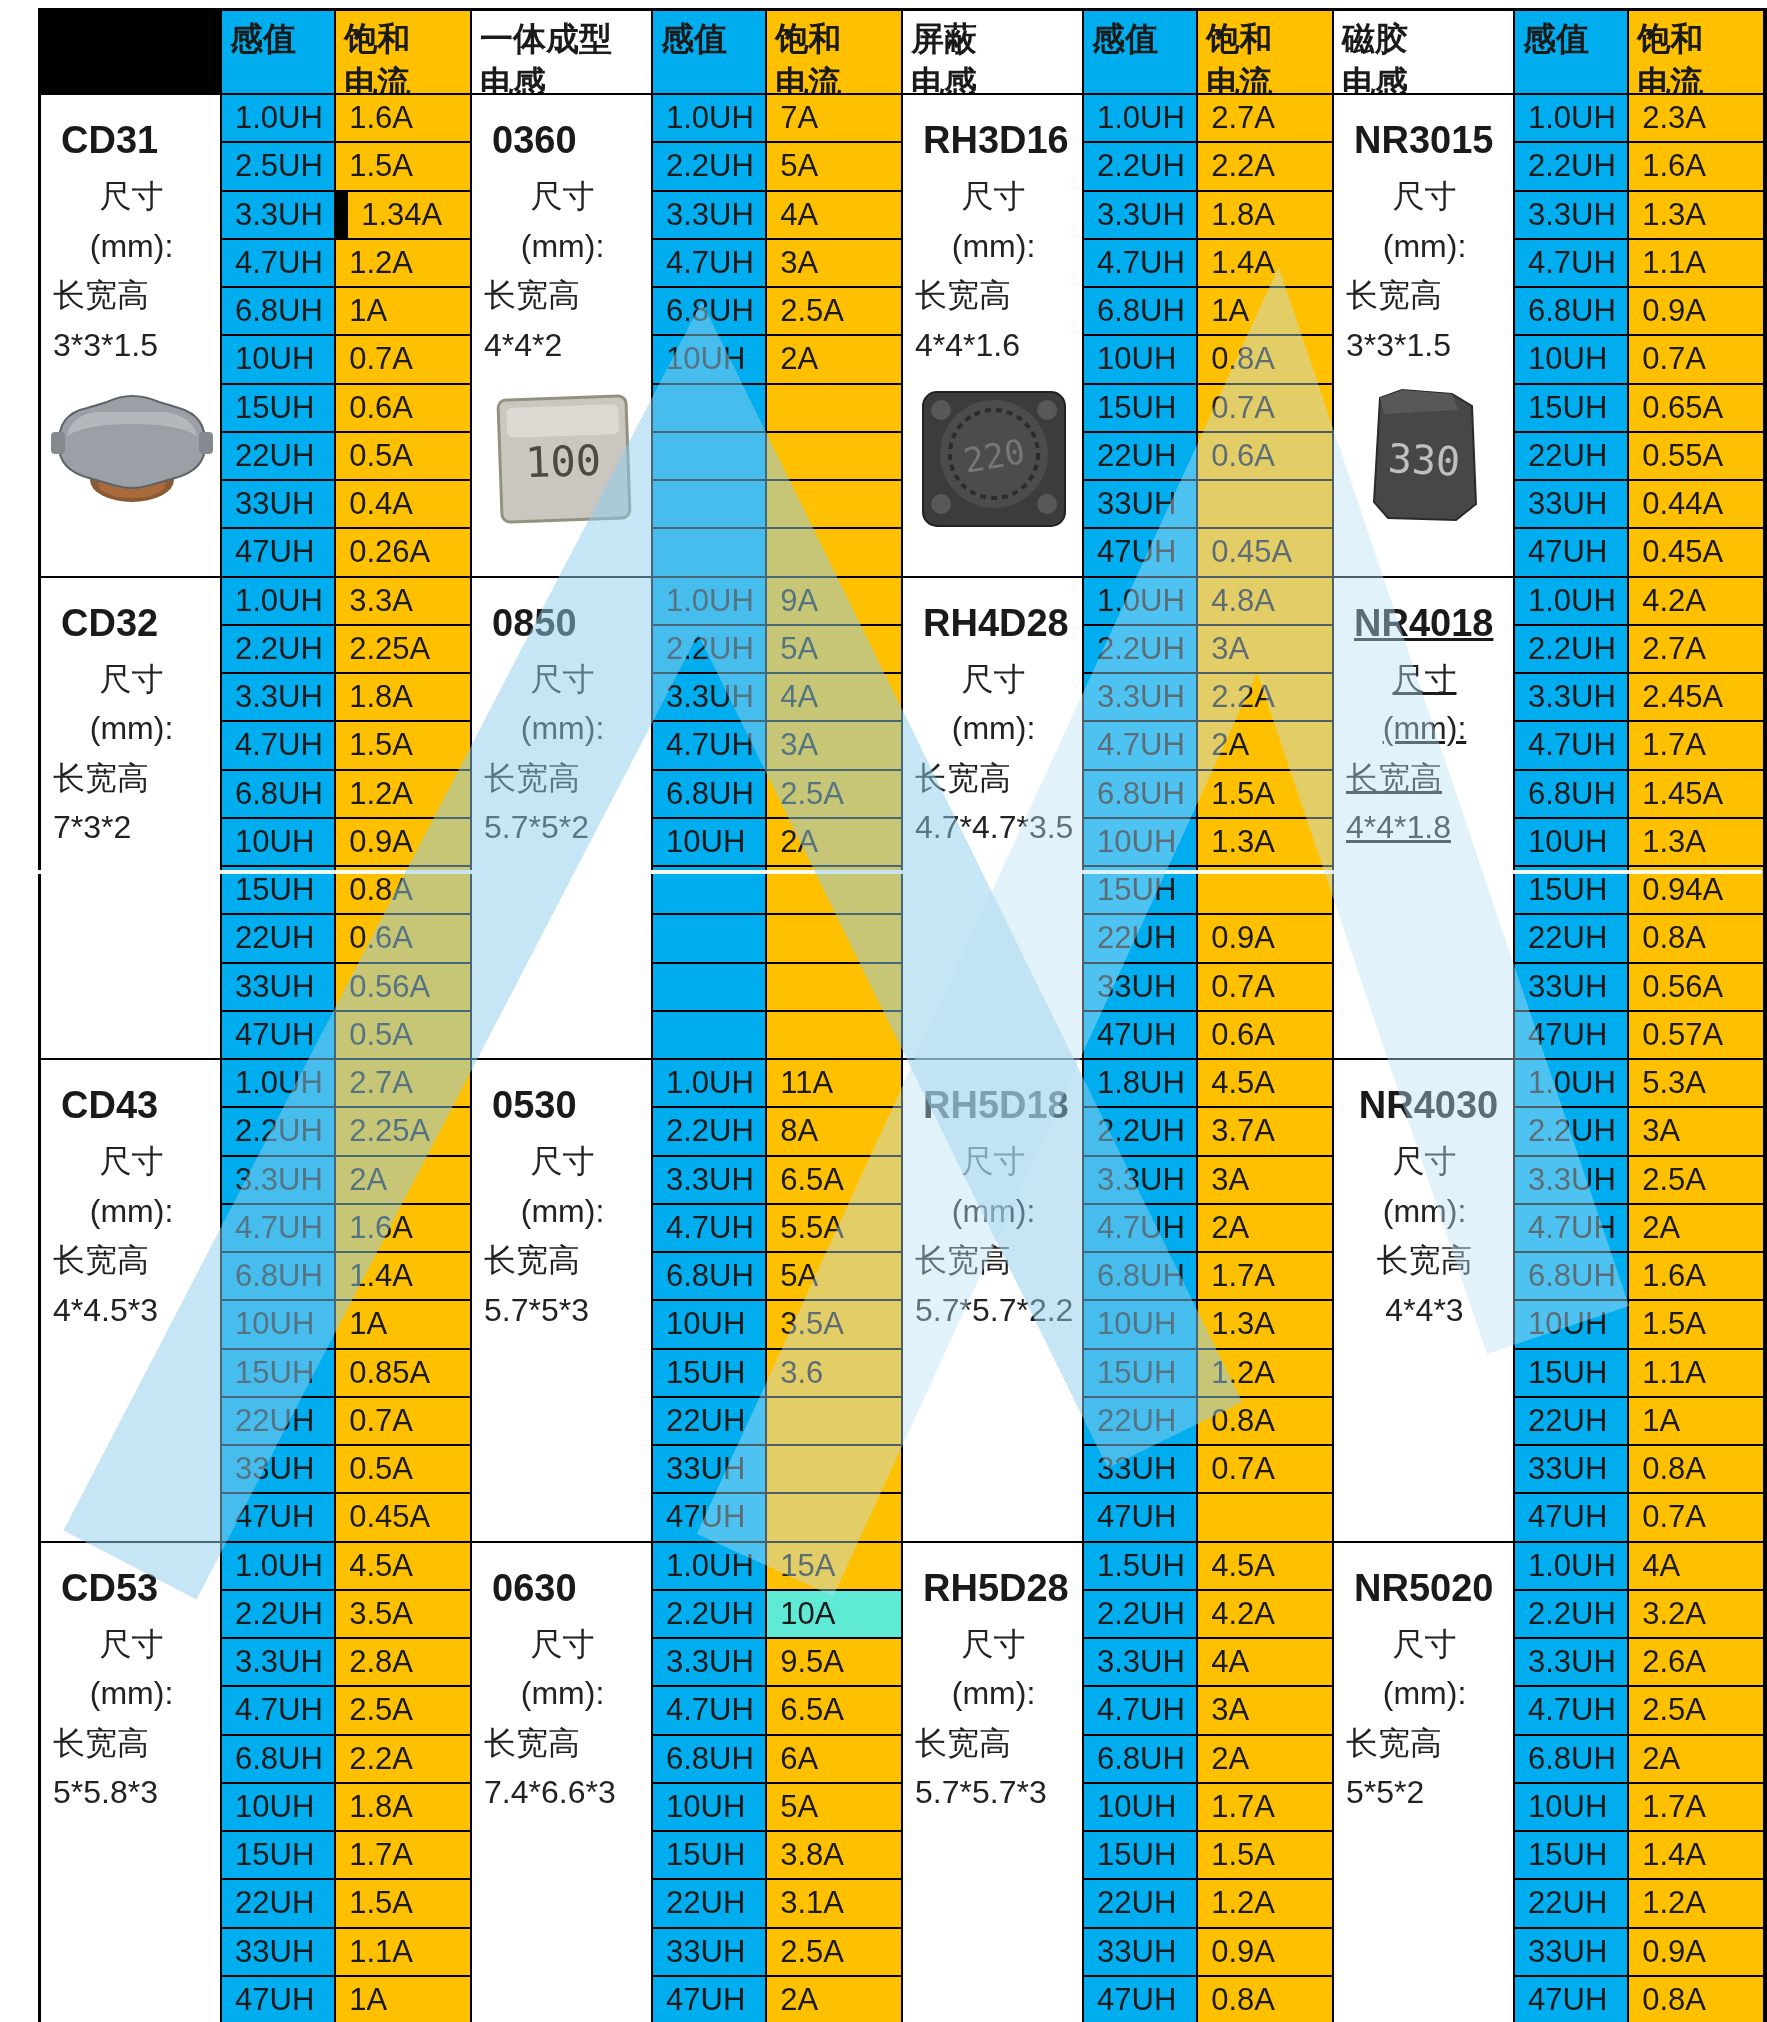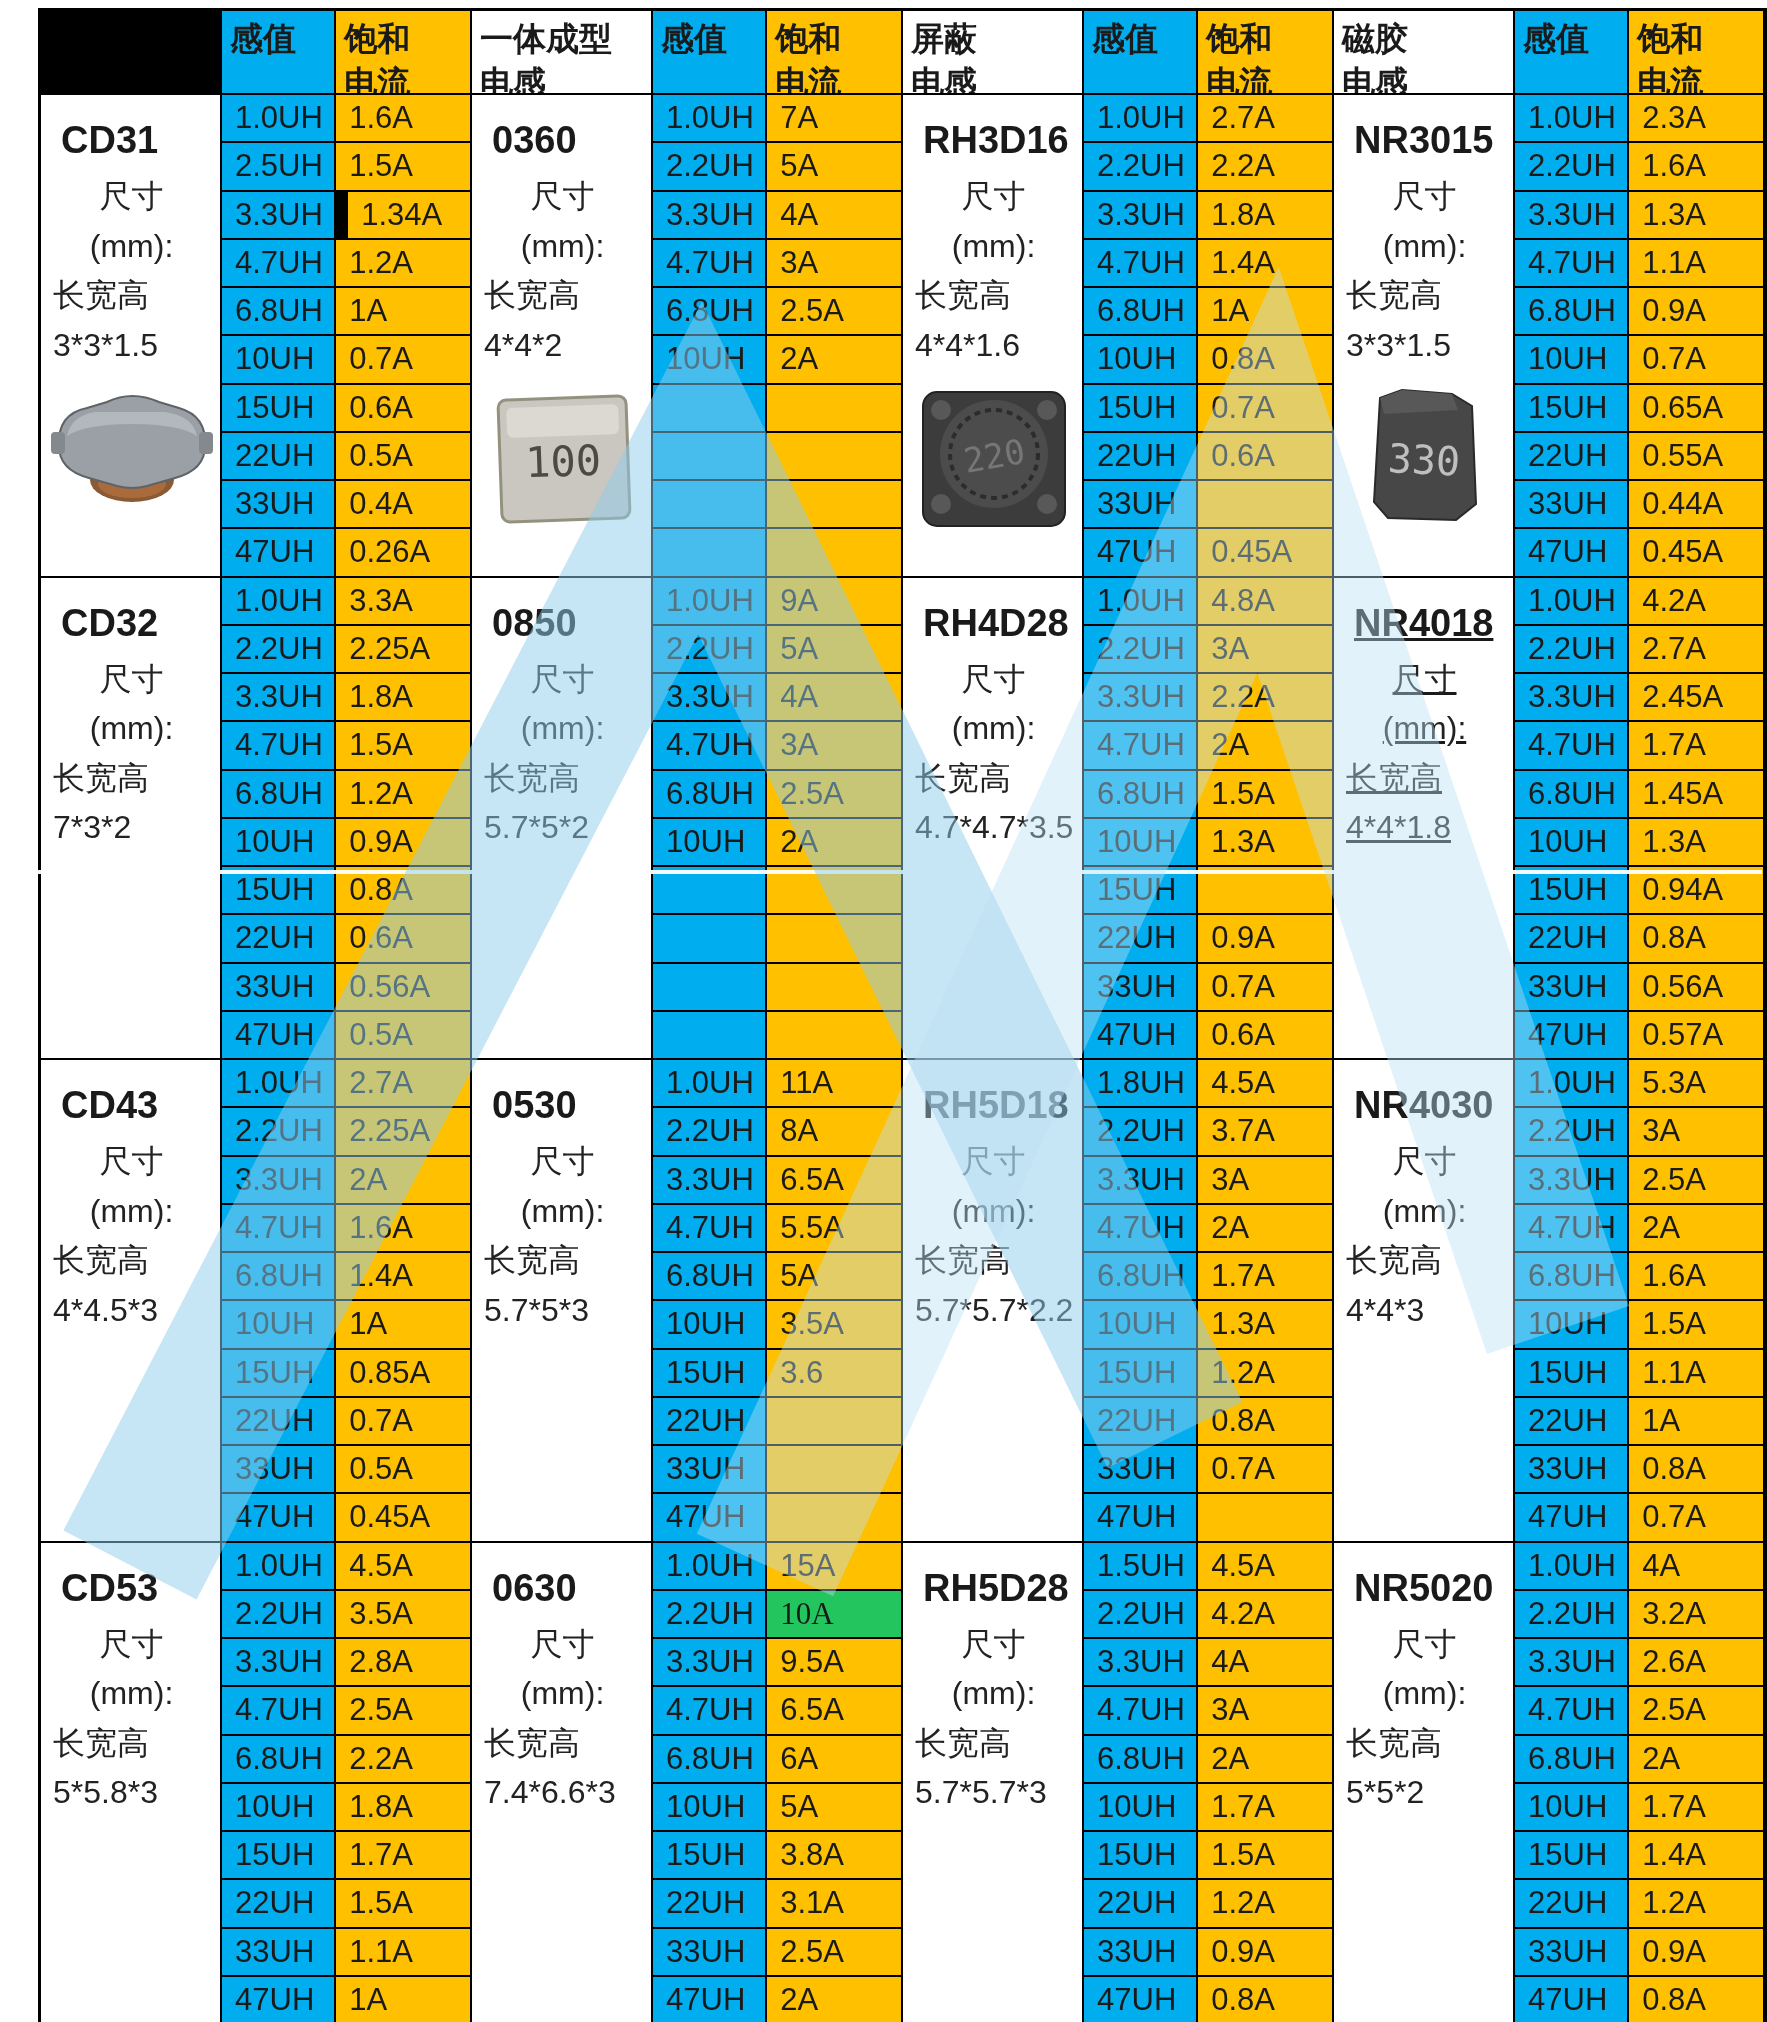--- a/index.html
+++ b/index.html
@@ -259,21 +259,21 @@
         <div class="cell product-cell" style="grid-area: 32 / 1 / span 10;">
           <div class="product-name">0630</div>
           <div class="dim-line dim-center">尺寸</div>
           <div class="dim-line dim-center">(mm):</div>
           <div class="dim-line dim-left">长宽高</div>
           <div class="dim-line dim-left">7.4*6.6*3</div>
         </div>
         <div class="cell val-cell" style="grid-area: 32 / 2; background: rgb(0, 174, 239);">1.0UH</div>
         <div class="cell cur-cell" style="grid-area: 32 / 3; background: rgb(255, 192, 0);">15A</div>
         <div class="cell val-cell" style="grid-area: 33 / 2; background: rgb(0, 174, 239);">2.2UH</div>
-        <div class="cell cur-cell" style="grid-area: 33 / 3; background: #22c55e; font-family: Liberation Serif, serif;">10A</div>
+        <div class="cell cur-cell" style="grid-area: 33 / 3; background: #5eead4;">10A</div>
         <div class="cell val-cell" style="grid-area: 34 / 2; background: rgb(0, 174, 239);">3.3UH</div>
         <div class="cell cur-cell" style="grid-area: 34 / 3; background: rgb(255, 192, 0);">9.5A</div>
         <div class="cell val-cell" style="grid-area: 35 / 2; background: rgb(0, 174, 239);">4.7UH</div>
         <div class="cell cur-cell" style="grid-area: 35 / 3; background: rgb(255, 192, 0);">6.5A</div>
         <div class="cell val-cell" style="grid-area: 36 / 2; background: rgb(0, 174, 239);">6.8UH</div>
         <div class="cell cur-cell" style="grid-area: 36 / 3; background: rgb(255, 192, 0);">6A</div>
         <div class="cell val-cell" style="grid-area: 37 / 2; background: rgb(0, 174, 239);">10UH</div>
         <div class="cell cur-cell" style="grid-area: 37 / 3; background: rgb(255, 192, 0);">5A</div>
         <div class="cell val-cell" style="grid-area: 38 / 2; background: rgb(0, 174, 239);">15UH</div>
         <div class="cell cur-cell" style="grid-area: 38 / 3; background: rgb(255, 192, 0);">3.8A</div>
@@ -479,21 +479,21 @@
         <div class="cell val-cell" style="grid-area: 17 / 2; background: rgb(0, 174, 239);">10UH</div>
         <div class="cell cur-cell" style="grid-area: 17 / 3; background: rgb(255, 192, 0);">1.3A</div>
         <div class="cell val-cell" style="grid-area: 18 / 2; background: rgb(0, 174, 239);">15UH</div>
         <div class="cell cur-cell" style="grid-area: 18 / 3; background: rgb(255, 192, 0);">0.94A</div>
         <div class="cell val-cell" style="grid-area: 19 / 2; background: rgb(0, 174, 239);">22UH</div>
         <div class="cell cur-cell" style="grid-area: 19 / 3; background: rgb(255, 192, 0);">0.8A</div>
         <div class="cell val-cell" style="grid-area: 20 / 2; background: rgb(0, 174, 239);">33UH</div>
         <div class="cell cur-cell" style="grid-area: 20 / 3; background: rgb(255, 192, 0);">0.56A</div>
         <div class="cell val-cell" style="grid-area: 21 / 2; background: rgb(0, 174, 239);">47UH</div>
         <div class="cell cur-cell" style="grid-area: 21 / 3; background: rgb(255, 192, 0);">0.57A</div>
-        <div class="cell product-cell" style="grid-area: 22 / 1 / span 10;">
+        <div class="cell product-cell" style="grid-area: 22 / 1 / span 10; align-items: center;">
           <div class="product-name">NR4030</div>
           <div class="dim-line dim-center">尺寸</div>
           <div class="dim-line dim-center">(mm):</div>
           <div class="dim-line dim-left">长宽高</div>
           <div class="dim-line dim-left">4*4*3</div>
         </div>
         <div class="cell val-cell" style="grid-area: 22 / 2; background: rgb(0, 174, 239);">1.0UH</div>
         <div class="cell cur-cell" style="grid-area: 22 / 3; background: rgb(255, 192, 0);">5.3A</div>
         <div class="cell val-cell" style="grid-area: 23 / 2; background: rgb(0, 174, 239);">2.2UH</div>
         <div class="cell cur-cell" style="grid-area: 23 / 3; background: rgb(255, 192, 0);">3A</div>

